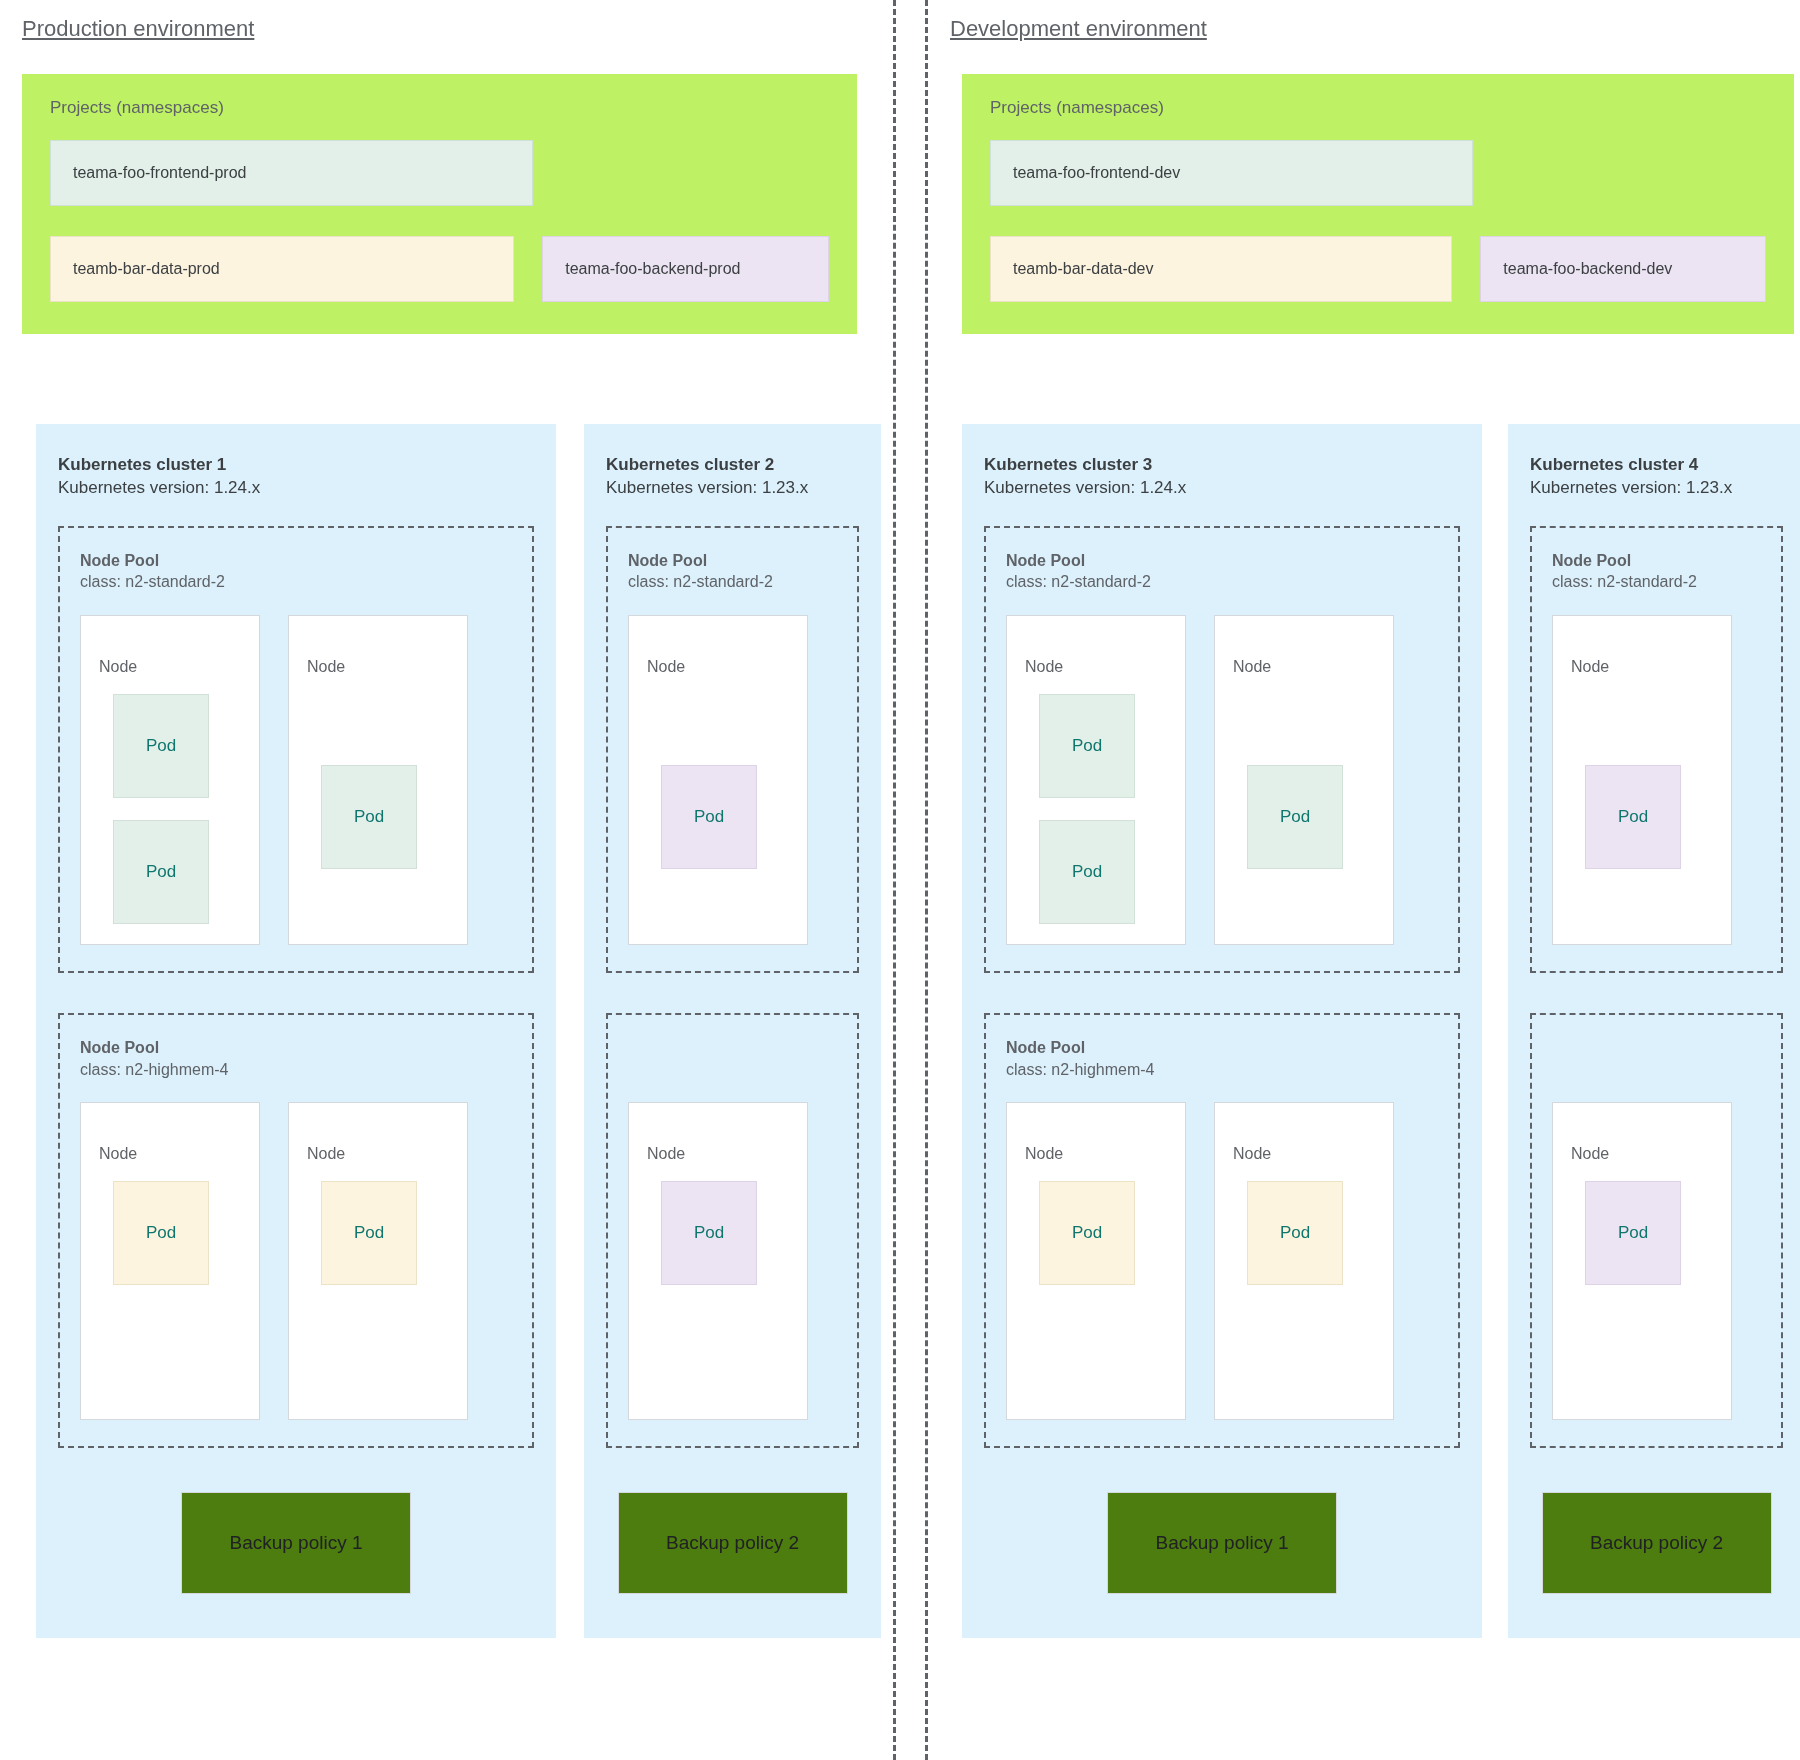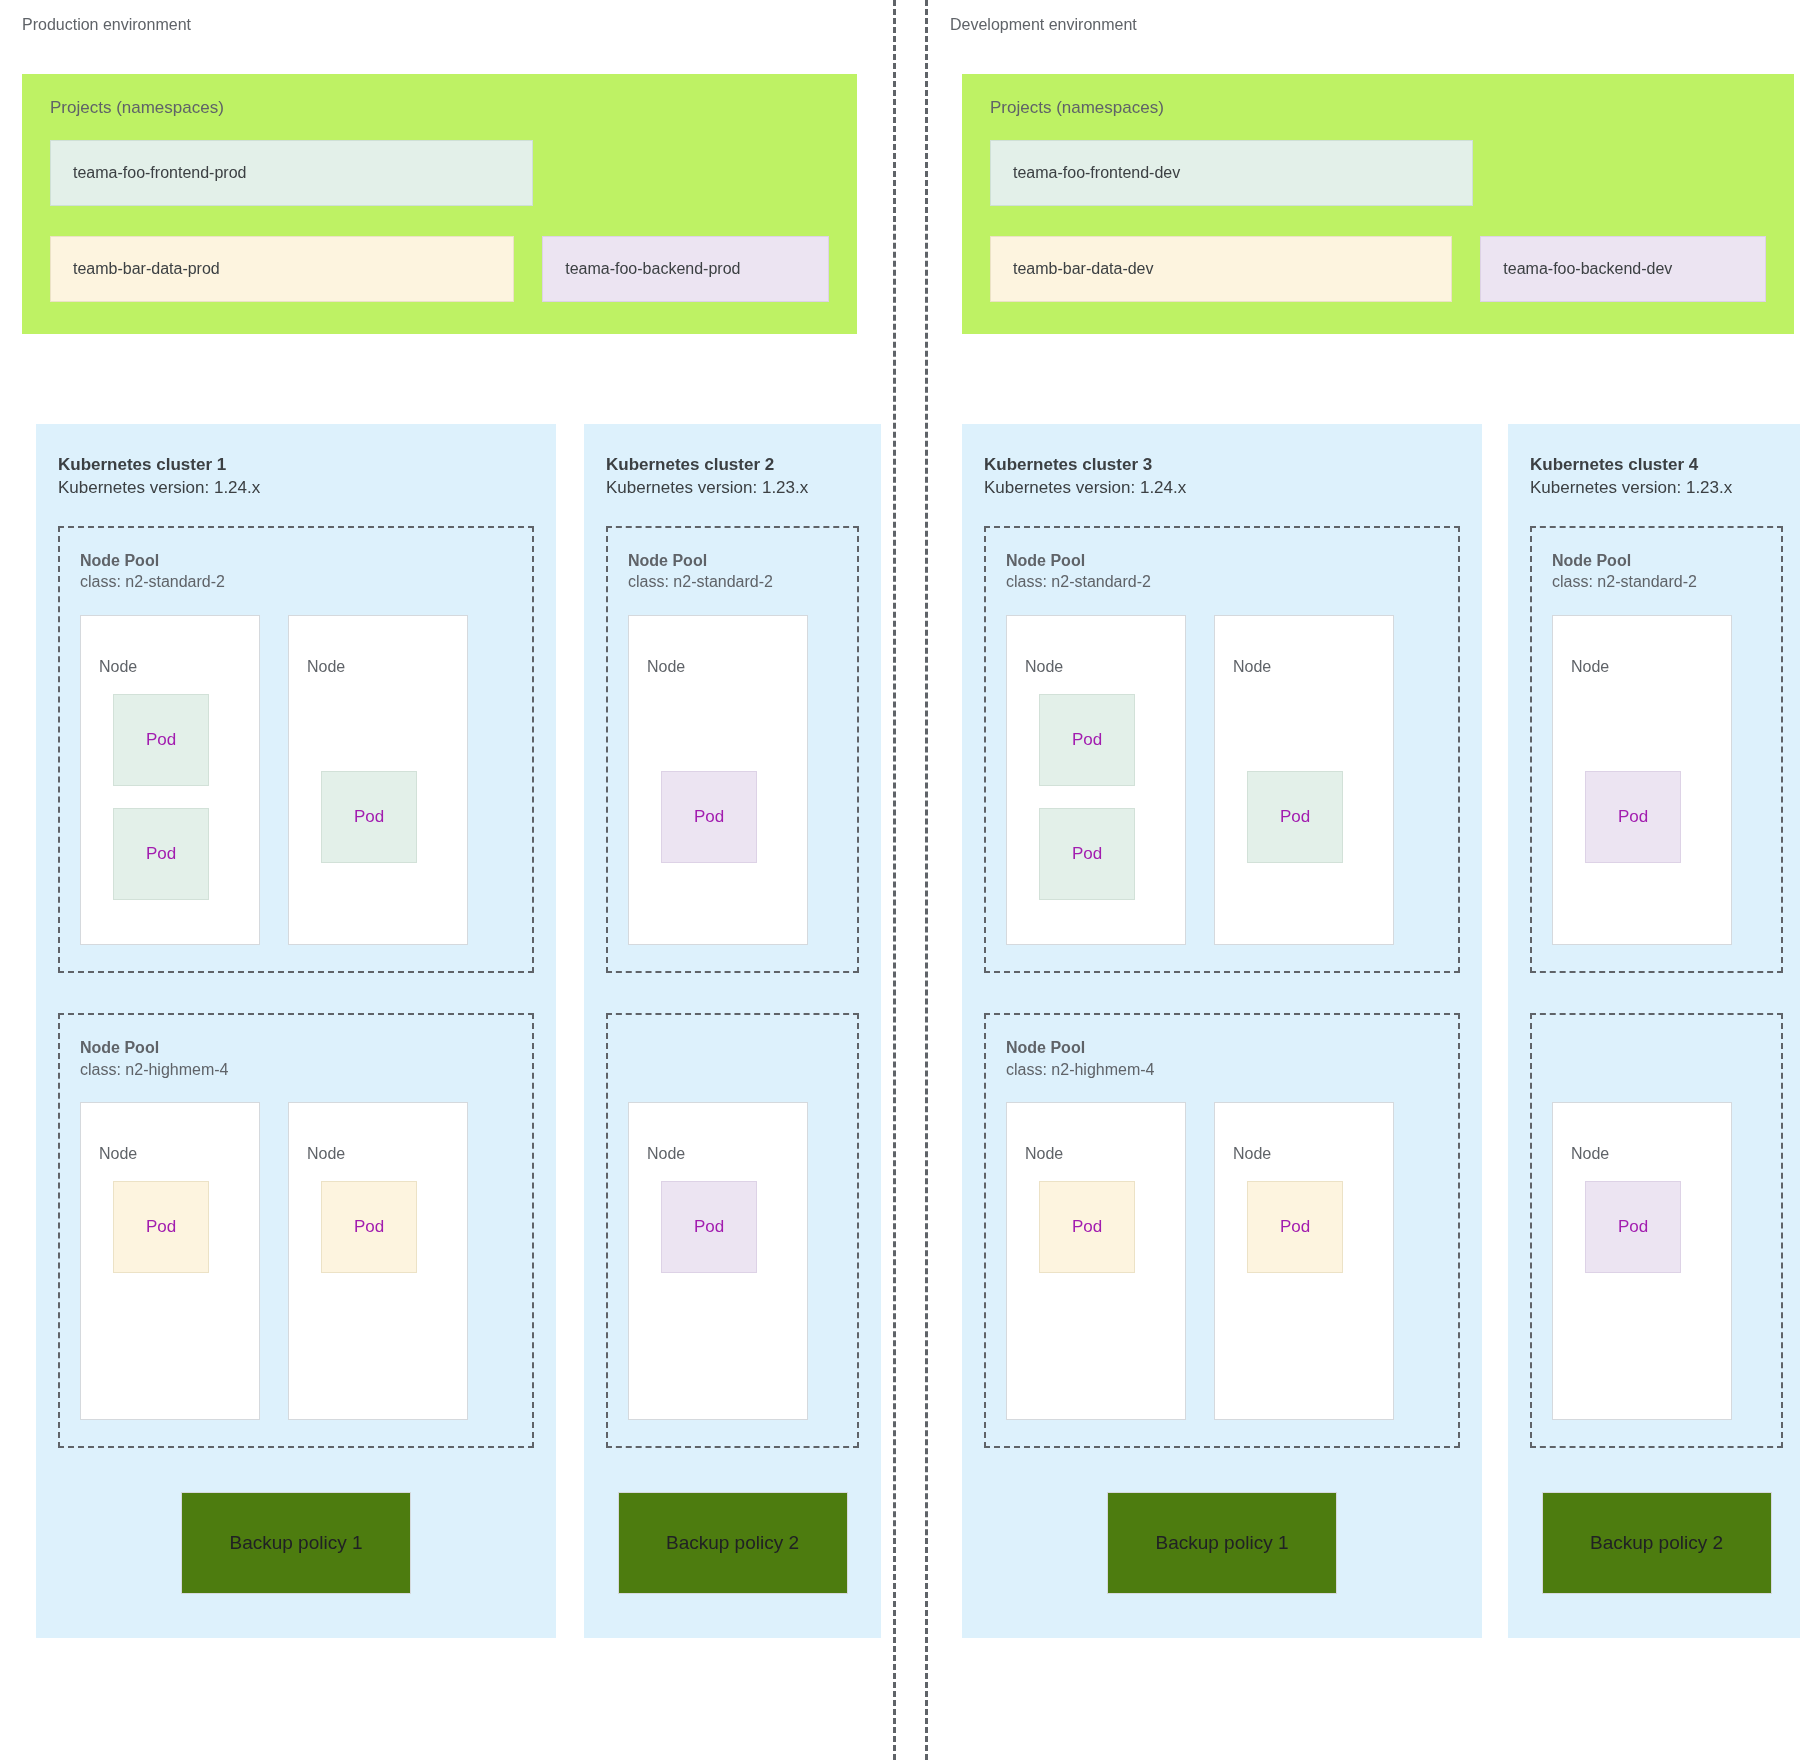--- a/index.html
+++ b/index.html
@@ -33,23 +33,24 @@
   .env {
     position: absolute;
     top: 0;
   }
   .env-prod { left: 0px;   width: 880px; }
   .env-dev  { left: 940px; width: 860px; }
 
   .env-title {
     position: absolute;
     top: 16px;
-    font-size: 16px;
+    font-size: 22px;
     color: #5f6368;
     white-space: nowrap;
+    text-decoration: underline;
   }
   .env-prod .env-title { left: 22px; }
   .env-dev  .env-title { left: 10px; }
 
   
   .projects {
     position: absolute;
     top: 74px;
     background: #bef264;
     padding: 24px 28px 30px 28px;
@@ -159,26 +160,26 @@
     display: flex;
     flex-direction: column;
     gap: 22px;
     padding-left: 32px;
   }
   .pods.center-v { justify-content: center; flex: 1; padding-bottom: 0; }
   .pods.top-pad  { padding-top: 4px; }
 
   .pod {
     width: 96px;
-    height: 92px;
+    height: 104px;
     display: flex;
     align-items: center;
     justify-content: center;
     font-size: 17px;
-    color: #a21caf;
+    color: #0f766e;
     border: 1px solid #d5d9dd;
   }
   .pod-green  { background: #e3f0e9; border-color: #d2e1d8; }
   .pod-yellow { background: #fdf4df; border-color: #ece2c6; }
   .pod-purple { background: #ece4f2; border-color: #ddd2e6; }
 
   
   .backup-wrap {
     display: flex;
     justify-content: center;

